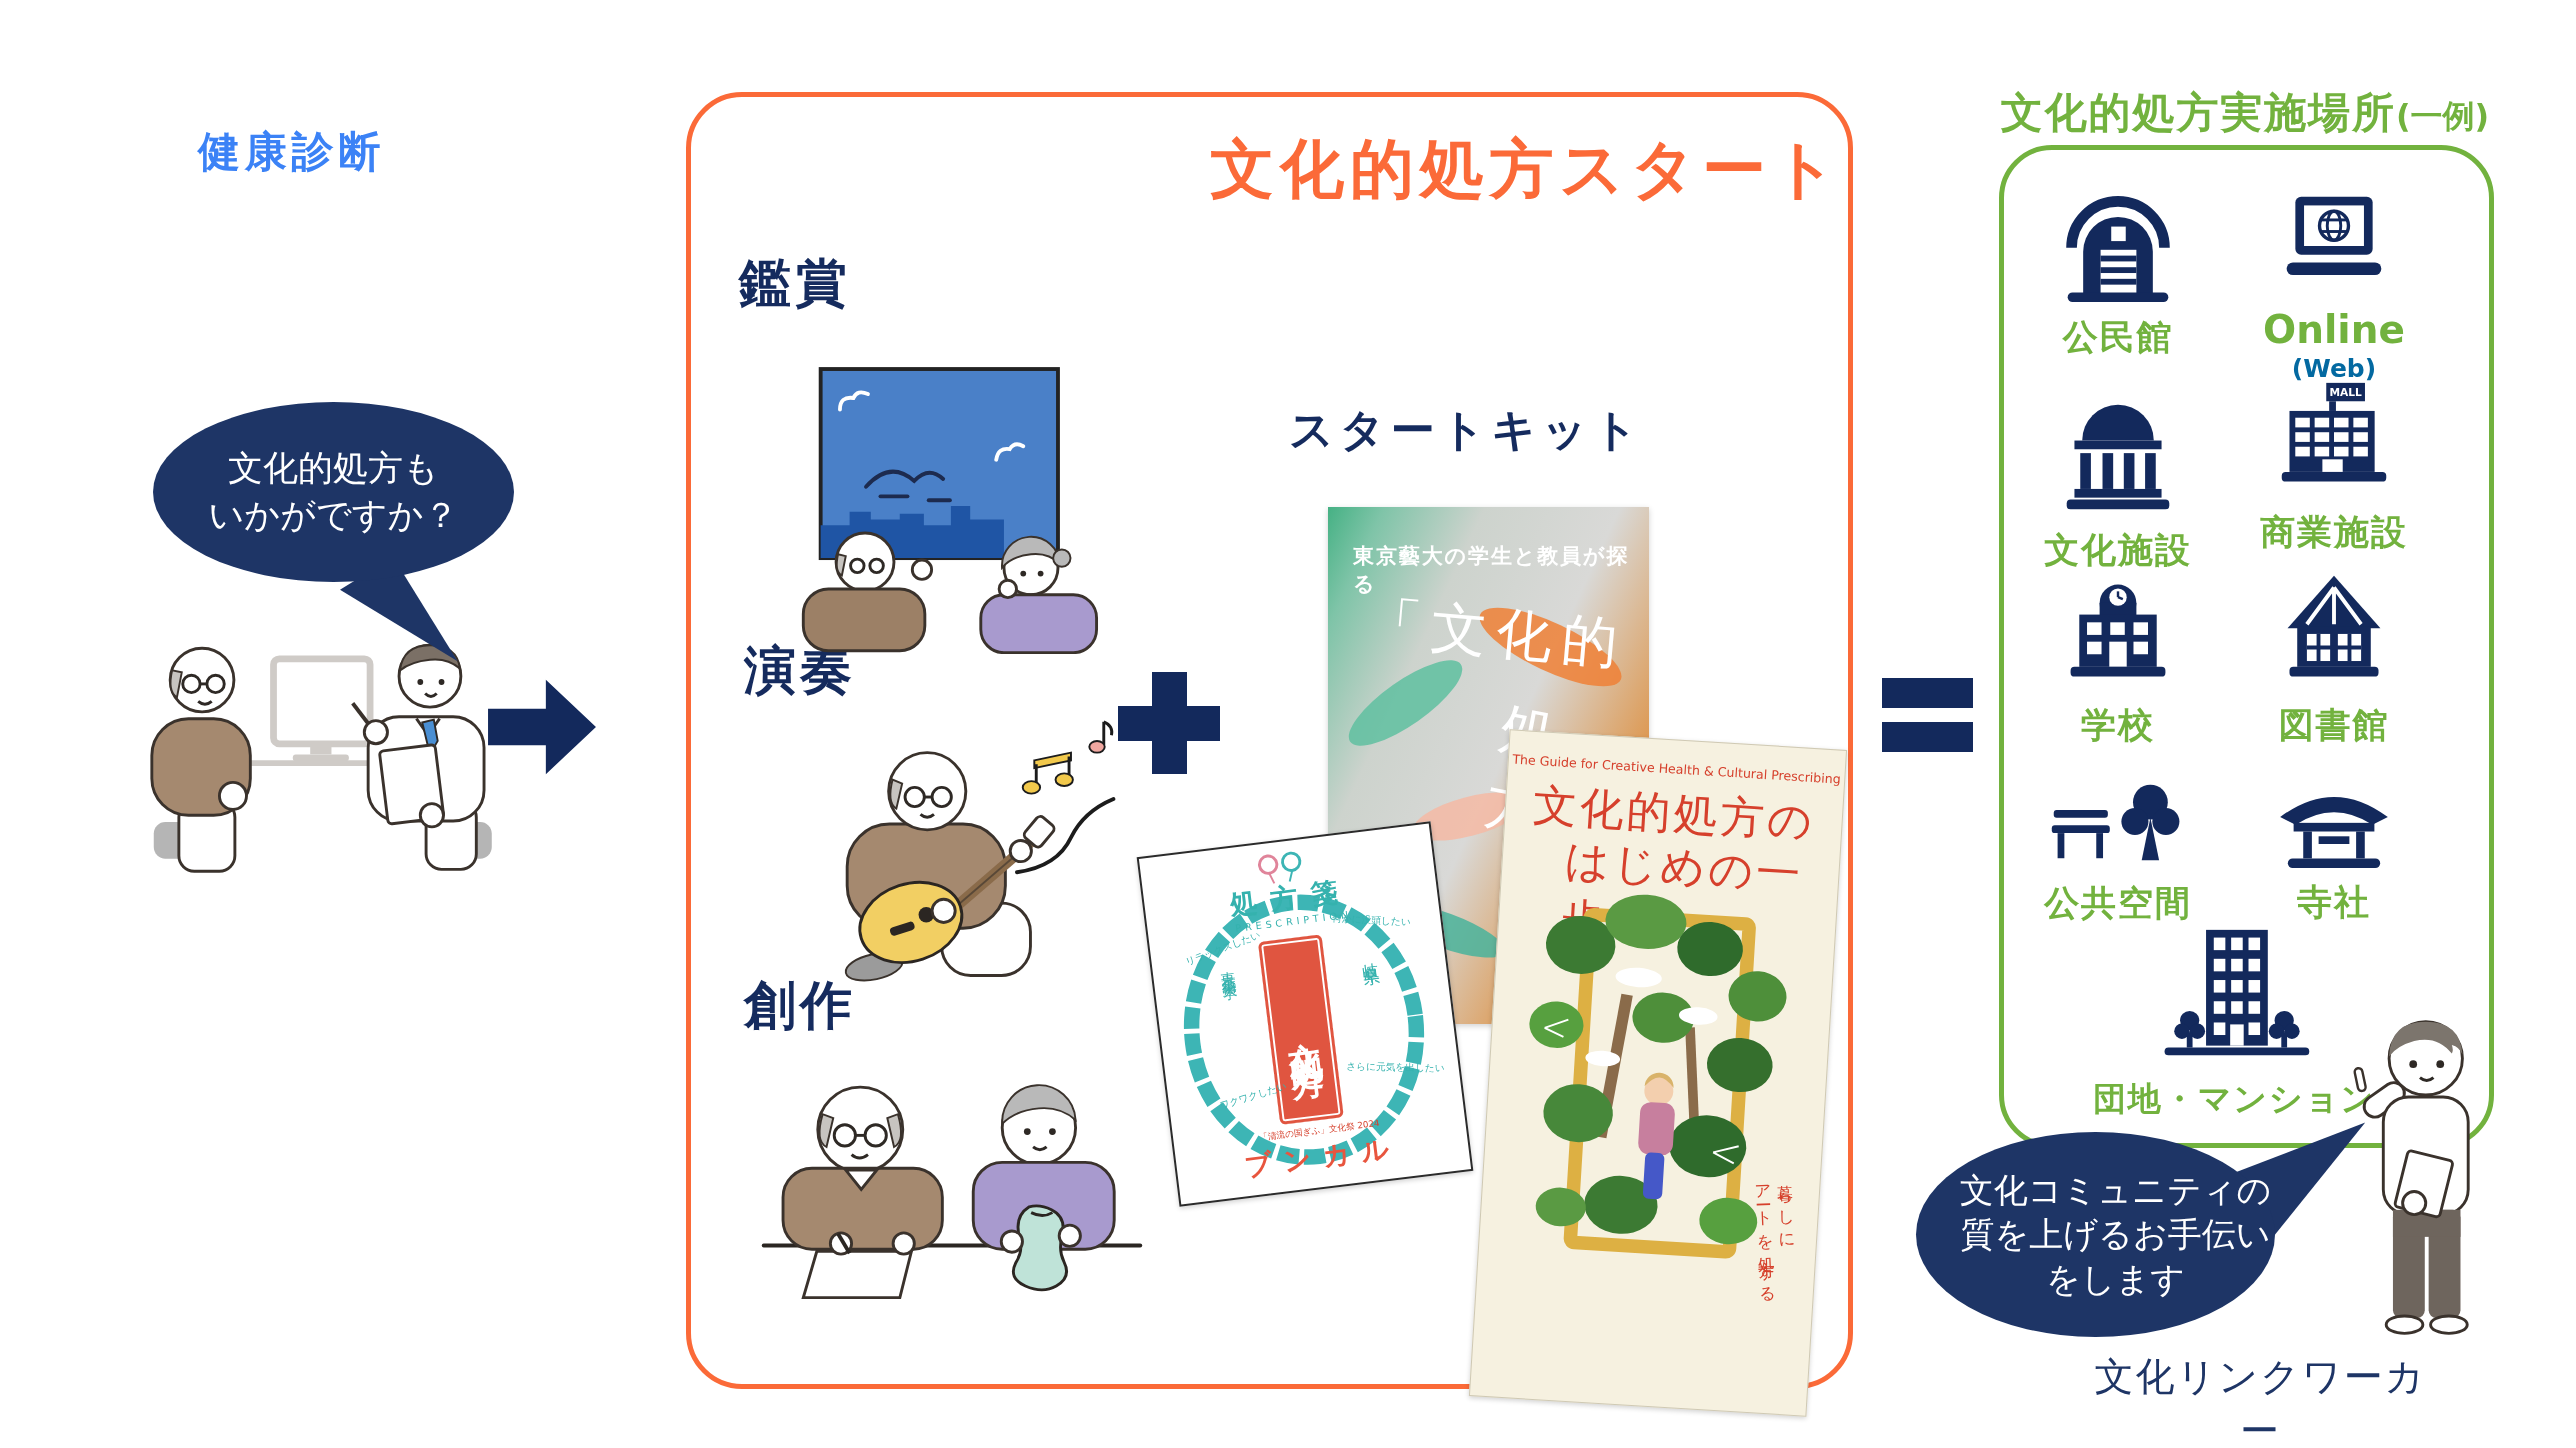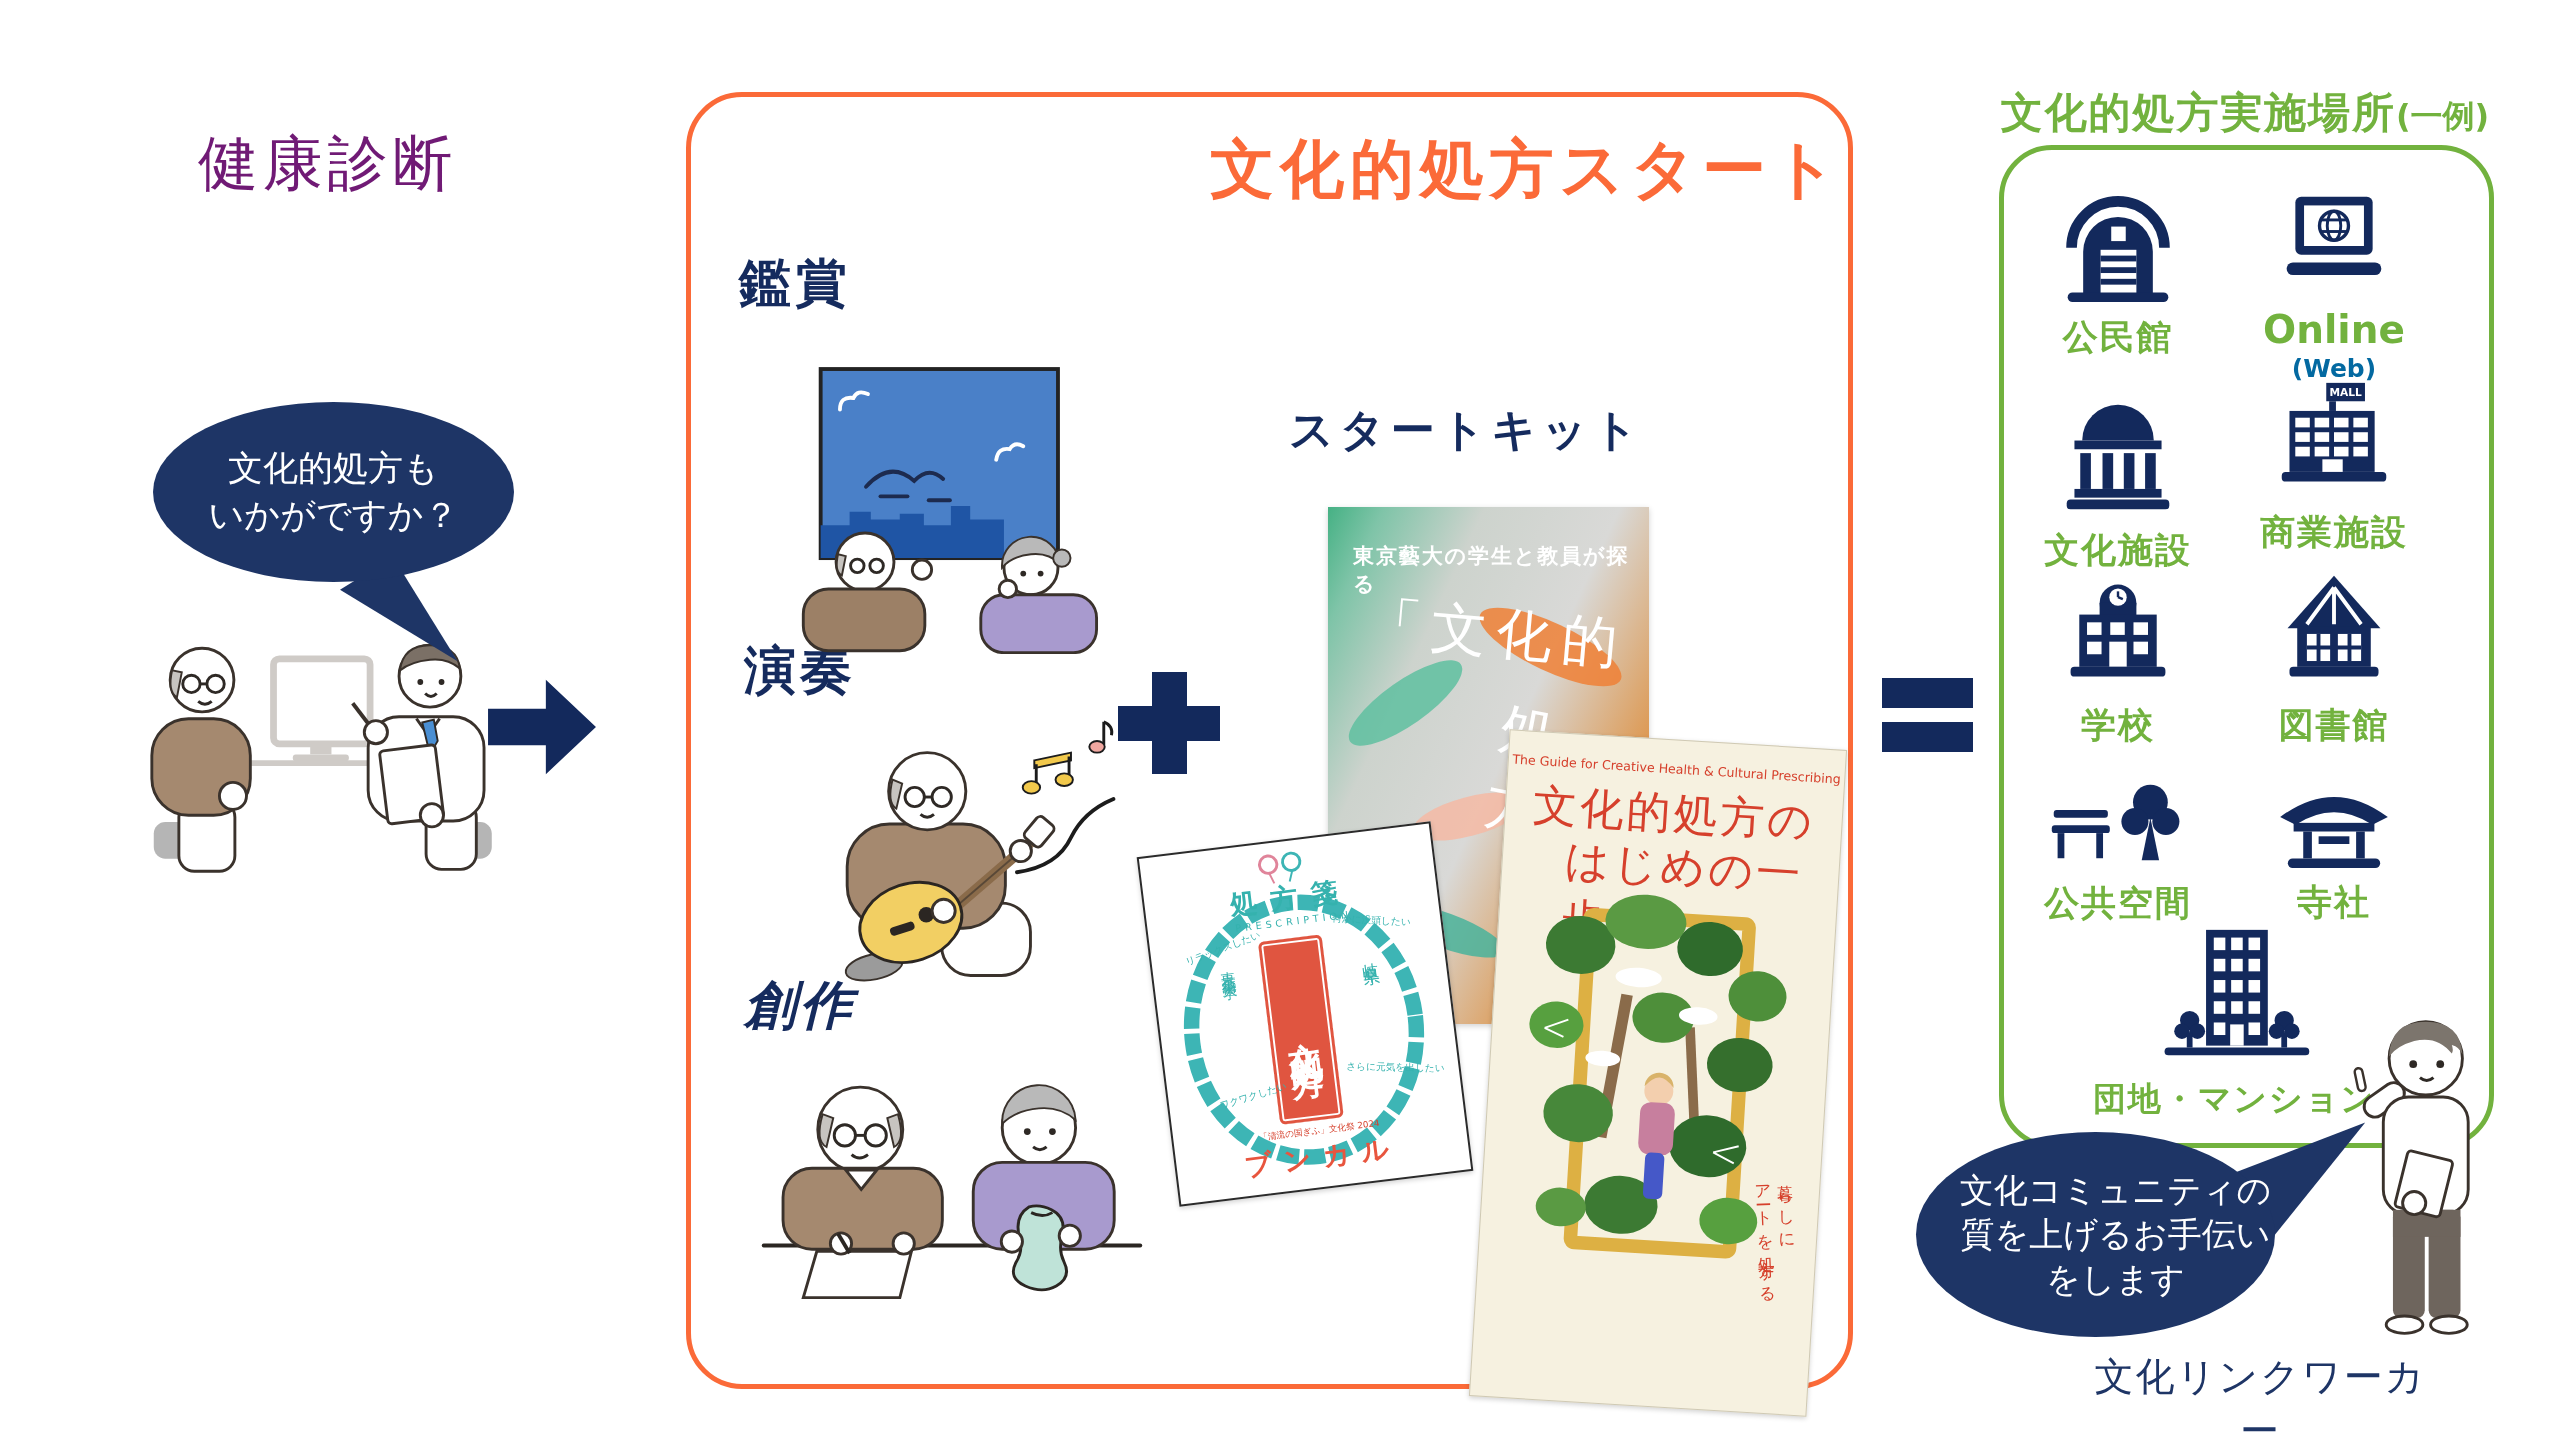--- a/index.html
+++ b/index.html
@@ -1,36 +1,36 @@
 <!DOCTYPE html>
 <html><head>
 <meta charset="utf-8">
 <style>
   html,body{margin:0;padding:0;background:#fff;}
   .canvas{position:relative;width:2576px;height:1449px;background:#fff;overflow:hidden;
           font-family:"DejaVu Sans","Liberation Sans",sans-serif;}
   .abs{position:absolute;}
 
   
-  .left-title{left:198px;top:124px;font-size:60px;font-weight:normal;color:#701a75;letter-spacing:4.8px;}
+  .left-title{left:198px;top:124px;font-size:42px;font-weight:bold;color:#3b82f6;letter-spacing:4.8px;}
   .bubble-left{left:153px;top:402px;width:361px;height:180px;background:#1e3566;border-radius:50%;
                display:flex;align-items:center;justify-content:center;text-align:center;z-index:3;}
   .bubble-left span{display:block;color:#fff;font-size:35px;line-height:1.35;}
   .bubble-tail-svg{z-index:2;}
   .consult-svg{left:140px;top:597px;width:493px;height:338px;}
   .arrow-svg{left:488px;top:674px;width:108px;height:106px;}
 
   
   .orange-box{left:686px;top:92px;width:1157px;height:1287px;border:5.8px solid #fb6a38;border-radius:56px;}
   .center-title{left:686px;top:126px;width:1157px;text-align:right;font-size:64px;font-weight:bold;
                 color:#fb6a38;letter-spacing:5.8px;}
   .sec-label{font-size:52px;font-weight:bold;color:#152b5e;letter-spacing:3.9px;}
   .sec1{left:739px;top:249px;}
   .sec2{left:744px;top:636px;}
-  .sec3{left:744px;top:971px;font-style:italic;}
+  .sec3{left:744px;top:971px;}
   .startkit{left:1289px;top:401px;font-size:44px;font-weight:bold;color:#152b5e;letter-spacing:5.8px;}
 
   
   .book{box-shadow:0 1.9px 5.8px rgba(0,0,0,.18);}
   .book1{left:1328px;top:507px;width:321px;height:517px;z-index:1;overflow:hidden;
          background:linear-gradient(115deg,#45b184 0%,#7fc4a8 10%,#cdd3cd 28%,#d9d9d7 52%,#dd9a55 76%,#e8742c 100%);}
   .swirl{position:absolute;border-radius:50%;opacity:.85;}
   .b1-tag{position:absolute;left:25px;top:35px;color:#fff;font-size:21px;font-weight:bold;letter-spacing:1.9px;}
   .b1-t{position:absolute;color:#fff;font-weight:500;}
   .b1-t1{left:37px;top:89px;font-size:56px;transform:rotate(5deg);letter-spacing:9.7px;}

